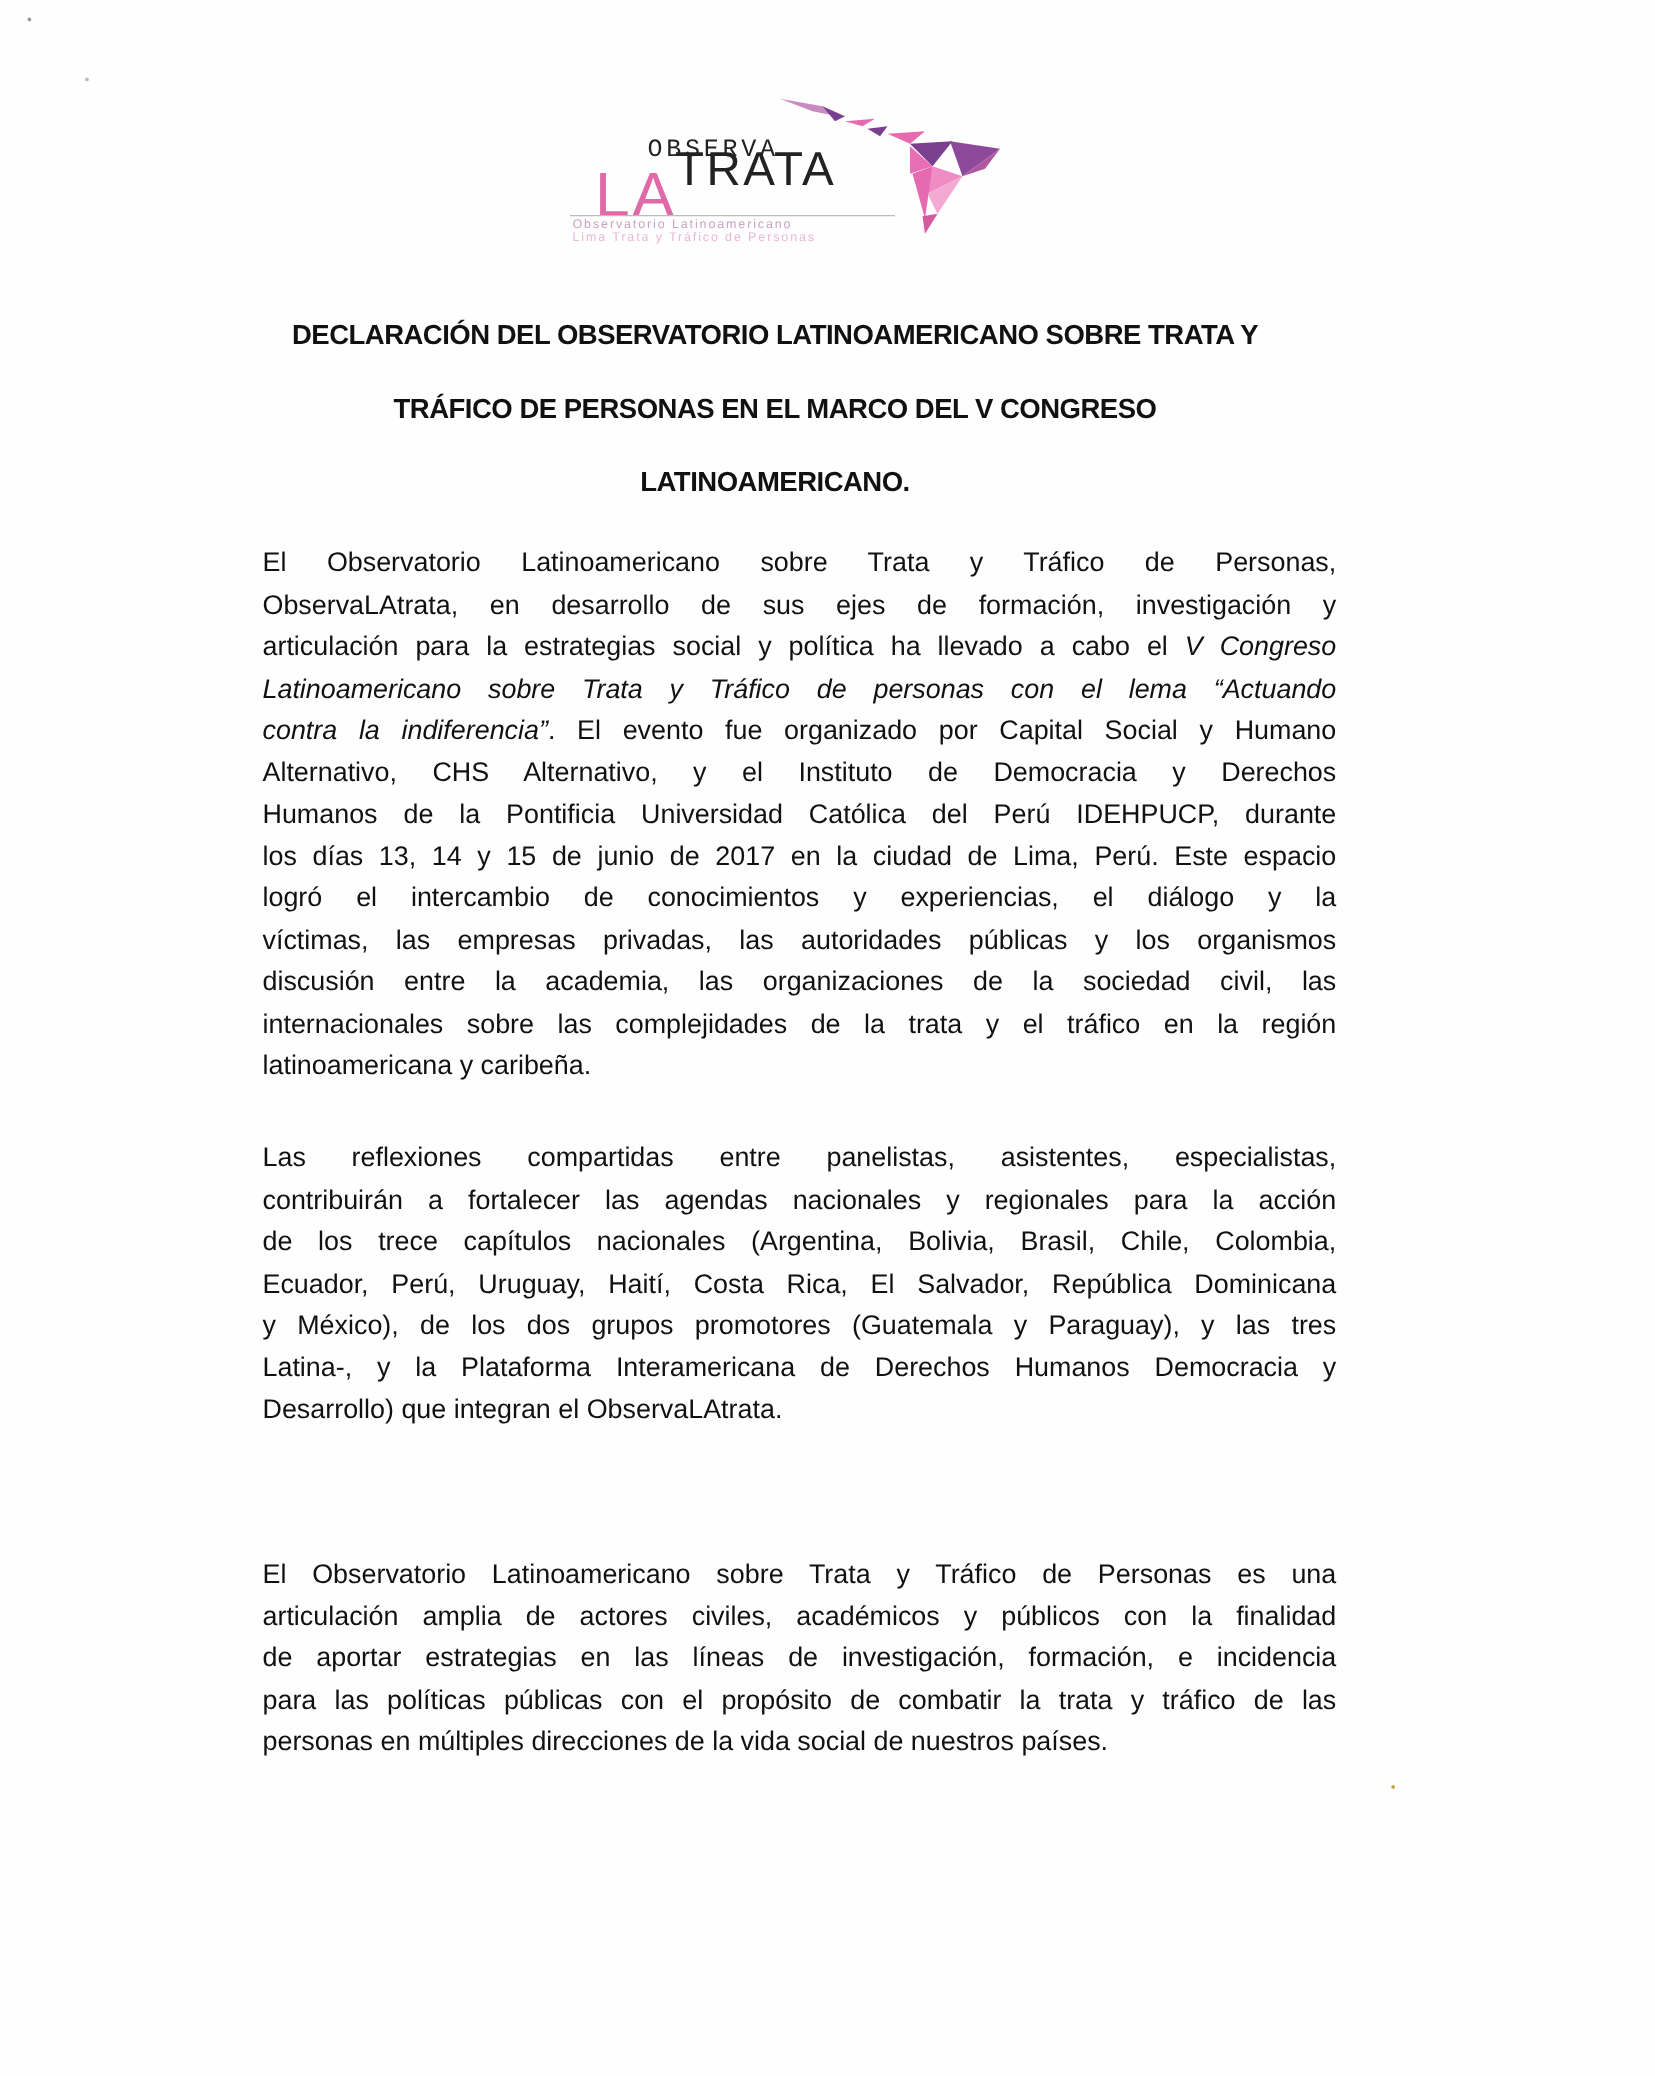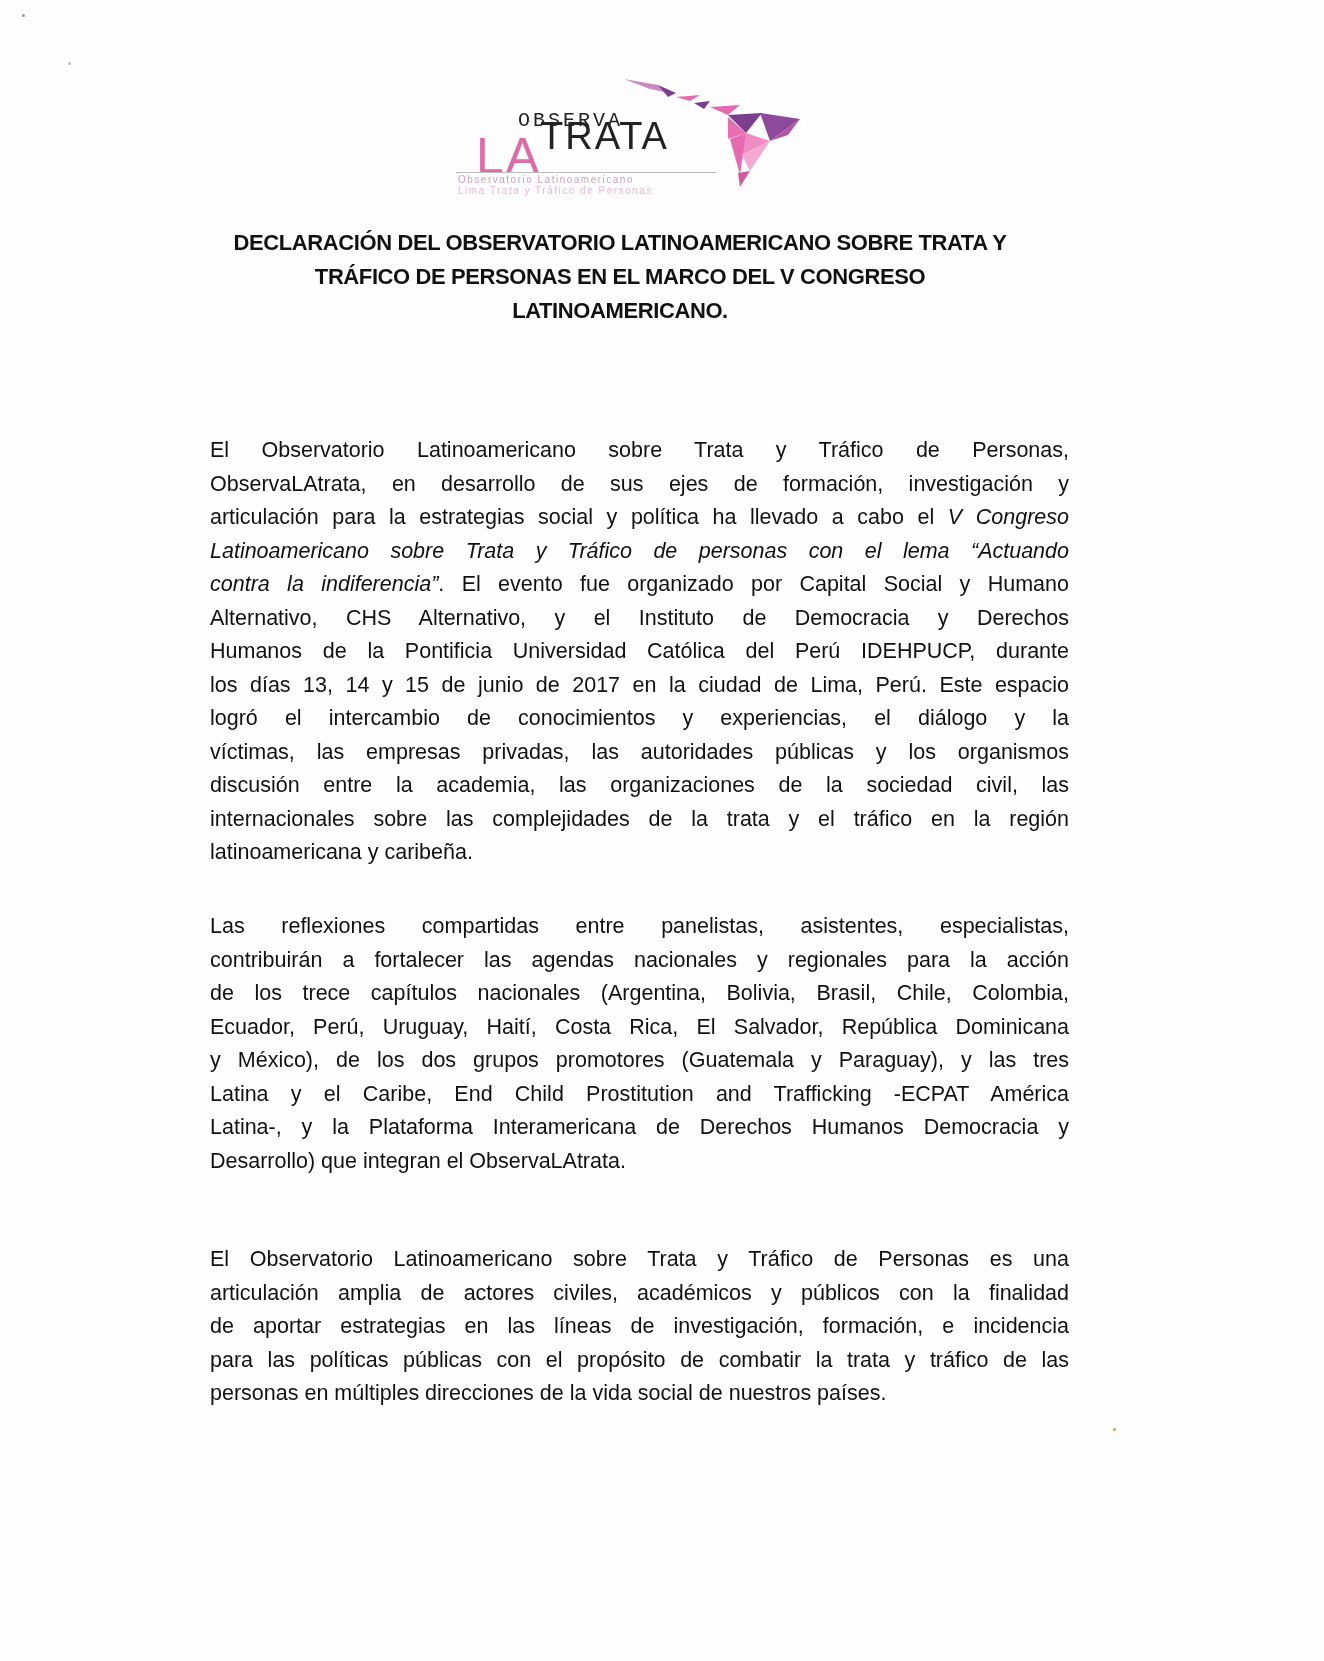--- a/index.html
+++ b/index.html
@@ -8,21 +8,21 @@
   .logo { position: absolute; left: 450px; top: 75px; width: 360px; height: 115px; }
   .logo .observa { position: absolute; left: 68px; top: 34px; font-family: Liberation Mono, monospace; font-size: 20px; letter-spacing: 3px; color: #222; }
   .logo .la { position: absolute; left: 26px; top: 52px; font-size: 50px; letter-spacing: 2px; color: #e06aa8; }
   .logo .trata { position: absolute; left: 90px; top: 40px; font-size: 38px; letter-spacing: 2px; color: #222; }
   .logo .rule { position: absolute; left: 6px; top: 97px; width: 260px; height: 1px; background: #bbb; }
   .logo .sub1, .logo .sub2 { position: absolute; left: 8px; font-size: 10px; letter-spacing: 1.5px; color: #c9a3bf; white-space: nowrap; }
   .logo .sub1 { top: 99px; text-align: center; }
   .logo .sub2 { top: 110px; color: #e9b9d6; }
   .logo svg { position: absolute; left: 160px; top: 0; }
   .title { position: absolute; left: 190px; top: 226px; width: 860px; text-align: center; font-family: "Liberation Sans", sans-serif; font-weight: bold; font-size: 22px; line-height: 34px; letter-spacing: -0.4px; color: #111; }
-  .title div { white-space: nowrap; }
+  .title div { white-space: nowrap; margin-top: 25px; }
   .body { position: absolute; left: 191px; width: 878px; font-family: "Liberation Sans", sans-serif; font-size: 21.5px; line-height: 33.5px; color: #111; }
   .body .line { display: block; text-align: justify; text-align-last: justify; white-space: nowrap; margin-left: 19px; }
   .body .line.last { text-align-last: left; }
   .p1 { top: 434px; }
   .p2 { top: 910px; }
   .p3 { top: 1243px; }
   em { font-style: italic; }
   .speck { position: absolute; width: 3px; height: 3px; border-radius: 50%; background: #999; }
 </style>
 </head>
@@ -79,21 +79,20 @@
     <span class="line">internacionales sobre las complejidades de la trata y el tráfico en la región</span>
     <span class="line last">latinoamericana y caribeña.</span>
   </div>
 
   <div class="body p2">
     <span class="line">Las reflexiones compartidas entre panelistas, asistentes, especialistas,</span>
     <span class="line">contribuirán a fortalecer las agendas nacionales y regionales para la acción</span>
     <span class="line">de los trece capítulos nacionales (Argentina, Bolivia, Brasil, Chile, Colombia,</span>
     <span class="line">Ecuador, Perú, Uruguay, Haití, Costa Rica, El Salvador, República Dominicana</span>
     <span class="line">y México), de los dos grupos promotores (Guatemala y Paraguay), y las tres</span>
-    <span class="line">Latina y el Caribe, End Child Prostitution and Trafficking -ECPAT América</span>
     <span class="line">Latina-, y la Plataforma Interamericana de Derechos Humanos Democracia y</span>
     <span class="line last">Desarrollo) que integran el ObservaLAtrata.</span>
   </div>
 
   <div class="body p3">
     <span class="line">El Observatorio Latinoamericano sobre Trata y Tráfico de Personas es una</span>
     <span class="line">articulación amplia de actores civiles, académicos y públicos con la finalidad</span>
     <span class="line">de aportar estrategias en las líneas de investigación, formación, e incidencia</span>
     <span class="line">para las políticas públicas con el propósito de combatir la trata y tráfico de las</span>
     <span class="line last">personas en múltiples direcciones de la vida social de nuestros países.</span>

